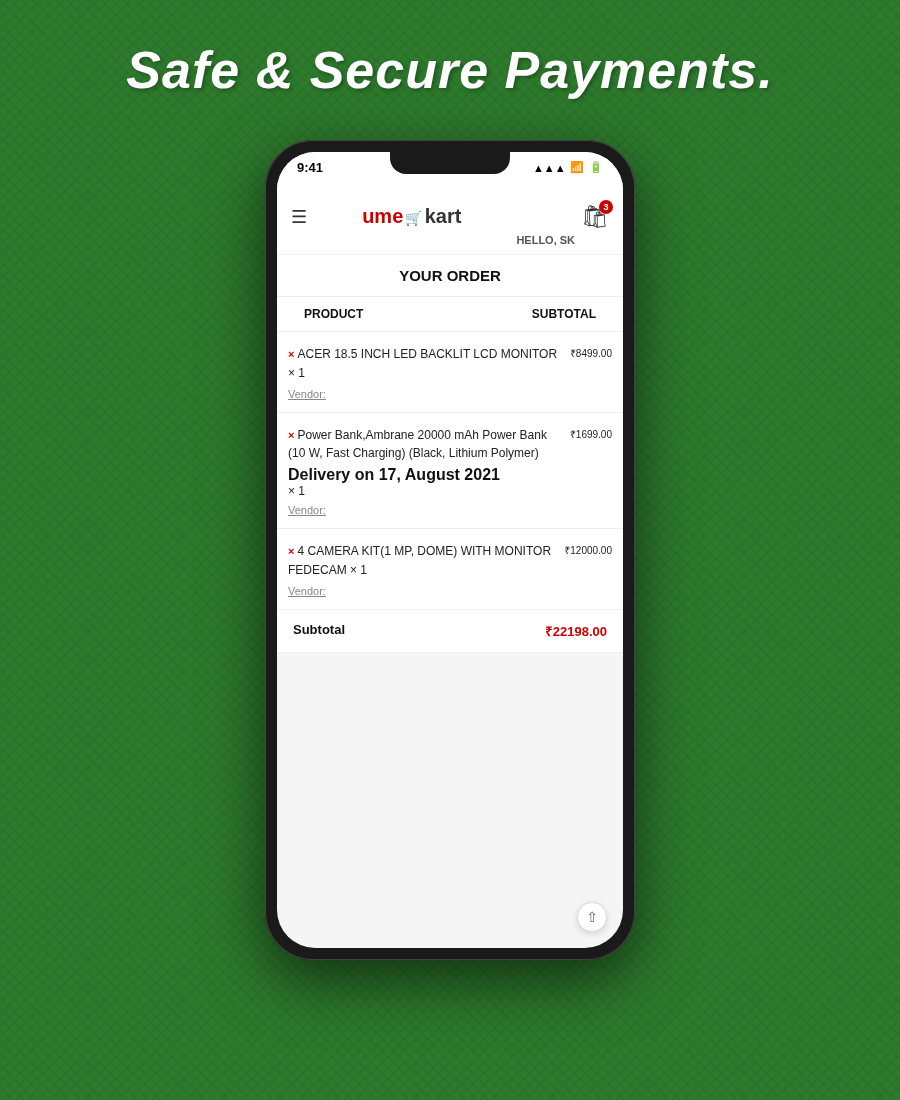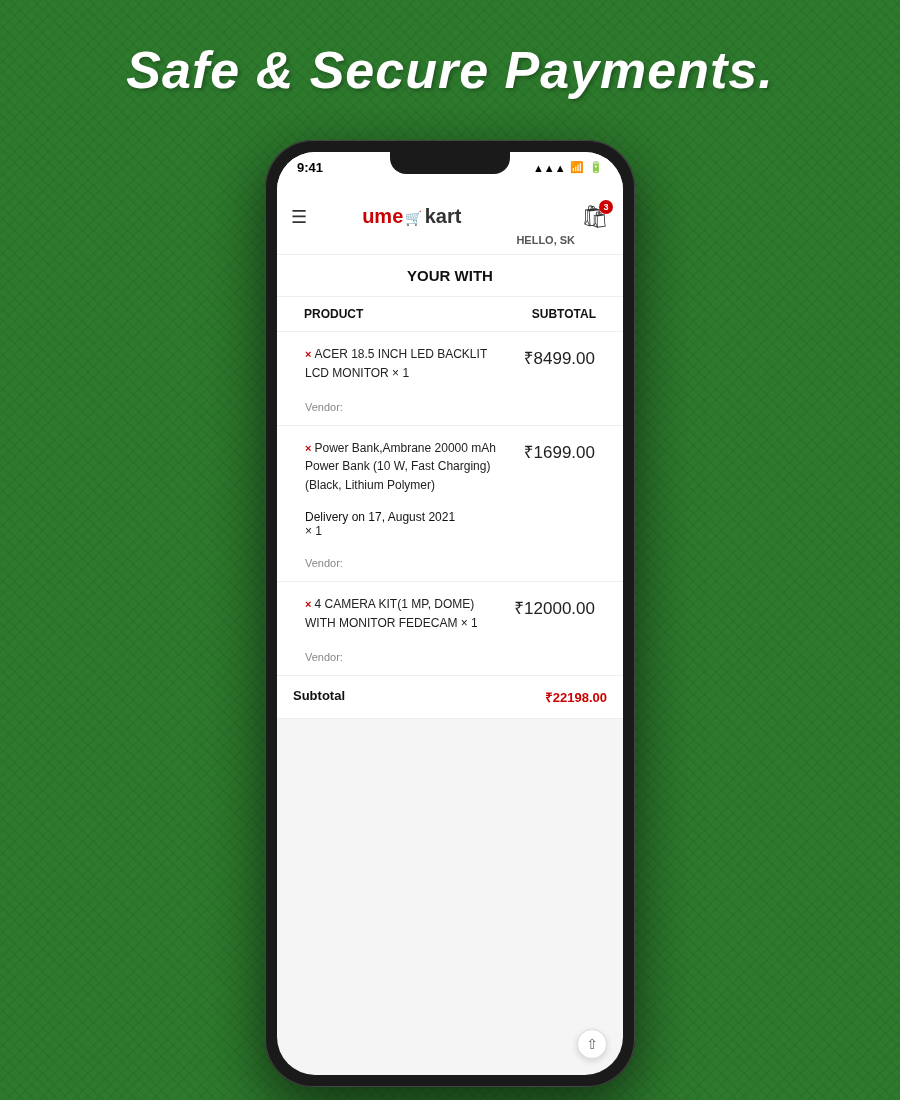--- a/index.html
+++ b/index.html
@@ -41,21 +41,21 @@
       text-align: center;
       margin-bottom: 40px;
       text-shadow: 2px 2px 4px rgba(0,0,0,0.3);
       font-family: 'Arial Black', Arial, sans-serif;
       letter-spacing: 1px;
     }
 
     
     .phone-shell {
       width: 370px;
-      height: 947px;
+      height: 820px;
       background: #1a1a1a;
       border-radius: 48px;
       padding: 12px;
       box-shadow: 0 20px 60px rgba(0,0,0,0.6), inset 0 0 0 1px #444;
       position: relative;
     }
 
     .phone-screen {
       width: 100%;
       height: 100%;
@@ -251,21 +251,21 @@
       font-size: 12px;
       font-weight: 800;
       color: #111;
       text-transform: uppercase;
     }
 
     .order-item {
       display: flex;
       justify-content: space-between;
       align-items: flex-start;
-      padding: 12px 28px;
+      padding: 12px 11px;
       border-bottom: 1px solid #eee;
     }
 
     .item-details {
       flex: 1;
       padding-right: 10px;
     }
 
     .item-remove {
       color: #cc0000;
@@ -274,39 +274,40 @@
     }
 
     .item-name {
       font-size: 12px;
       color: #222;
       line-height: 1.4;
       margin-bottom: 2px;
     }
 
     .item-delivery {
-      font-size: 12px;
-      font-weight: 400;
-      color: #111;
-      margin-top: 16px;
+      font-size: 16px;
+      font-weight: 700;
+      color: #111;
+      margin-top: 4px;
     }
 
     .item-qty {
       font-size: 12px;
       color: #222;
     }
 
     .item-vendor {
       font-size: 11px;
       color: #888;
-      margin-top: 19px;
+      margin-top: 6px;
+      text-decoration: underline;
     }
 
     .item-price {
-      font-size: 17px;
+      font-size: 10px;
       color: #222;
       white-space: nowrap;
       padding-top: 2px;
     }
 
     .subtotal-row {
       display: flex;
       justify-content: space-between;
       padding: 12px 16px;
       border-bottom: 1px solid #eee;
@@ -401,21 +402,21 @@
           🛍
           <span class="cart-badge">3</span>
         </button>
       </div>
     </div>
 
 
     <div class="order-content-wrapper">
       <div class="order-content">
 
-        <div class="order-title">YOUR WITH</div>
+        <div class="order-title">YOUR ORDER</div>
 
         <div class="order-header">
           <span class="order-header-product">PRODUCT</span>
           <span class="order-header-subtotal">SUBTOTAL</span>
         </div>
 
         <div class="order-item">
           <div class="item-details">
             <span class="item-remove">× </span>
             <span class="item-name">ACER 18.5 INCH LED BACKLIT LCD MONITOR × 1</span>

